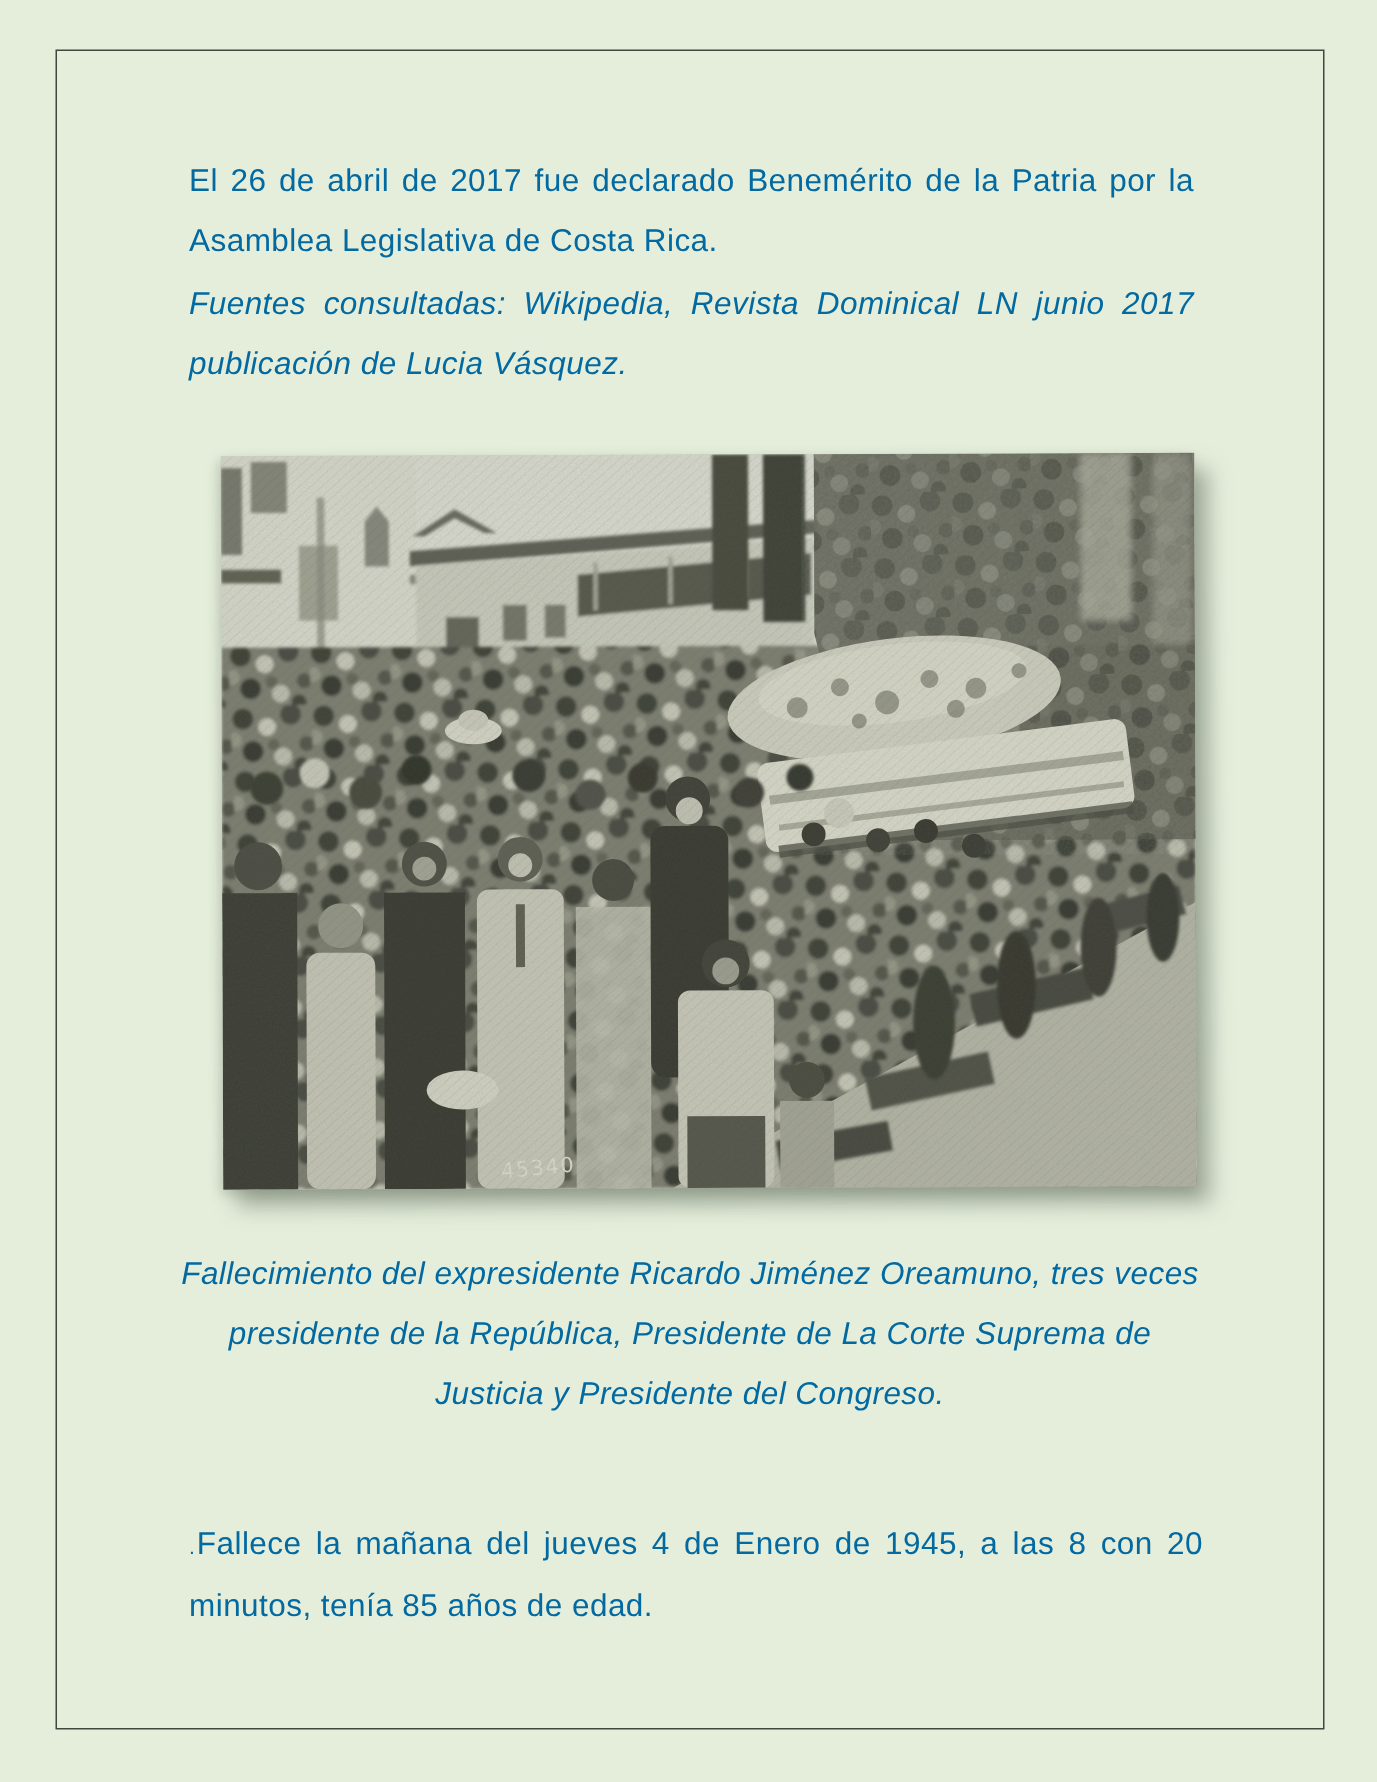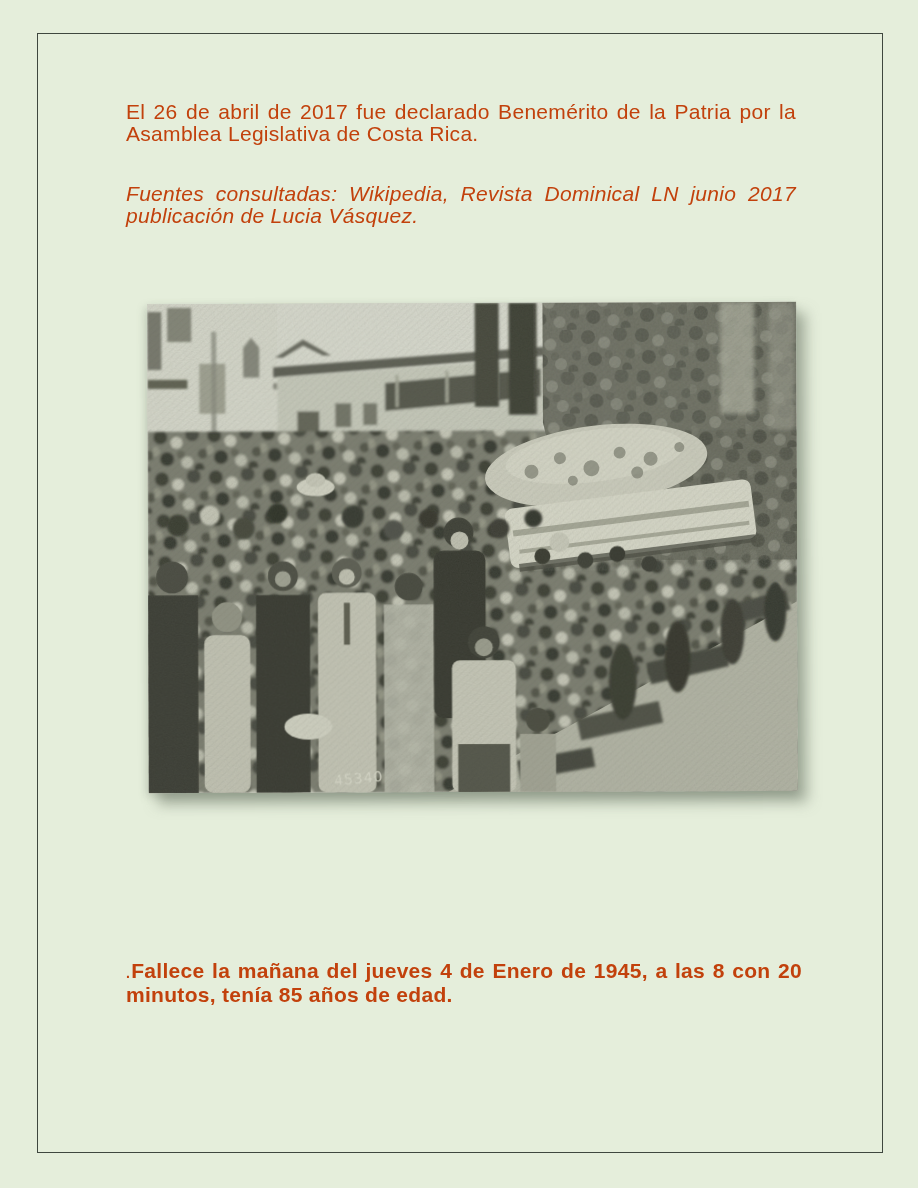--- a/index.html
+++ b/index.html
@@ -6,37 +6,37 @@
   body{
     width:918px;height:1188px;position:relative;overflow:hidden;
     background:#e5eedb;
     font-family:"Liberation Sans","DejaVu Sans",sans-serif;
   }
   .frame{
     position:absolute;left:37px;top:33px;width:844px;height:1118px;
     border:1px solid #3f473f;
   }
   .txt{
-    position:absolute;color:#c2410c;font-size:21px;line-height:22px;
+    position:absolute;color:#0369a1;font-size:21px;line-height:40px;
     letter-spacing:.3px;margin:0;
   }
   .justify{text-align:justify;}
   .italic{font-style:italic;}
   .center{text-align:center;}
   .p-declaration{left:88px;top:67px;width:670px;}
   .p-sources{left:88px;top:149px;width:670px;}
   .photo{
     position:absolute;left:110px;top:269px;width:649px;height:489px;
     transform:rotate(-0.2deg);
     box-shadow:9px 11px 14px rgba(104,114,99,.55), -2px 3px 8px rgba(104,114,99,.28);
     background:#cfd2c5;margin:0;
   }
   .photo svg{display:block;}
   .p-caption{left:77px;top:796px;width:690px;}
-  .p-death{left:88px;top:926px;width:676px;font-weight:bold;}
+  .p-death{left:88px;top:976px;width:676px;}
   .death-mark{font-size:14px;vertical-align:baseline;margin-right:1px;}
   .p-note{left:88px;top:1006px;width:676px;}
 </style>
 </head>
 <body>
 
 <div class="frame">
 
   <p class="txt justify p-declaration">El 26 de abril de 2017 fue declarado Benemérito de la Patria por la Asamblea Legislativa de Costa Rica.</p>
 
@@ -199,17 +199,18 @@
       </g>
 
       <text x="186" y="483" fill="#dadbcc" font-size="14" font-family="'DejaVu Sans', sans-serif" transform="rotate(-5 186 483)" letter-spacing="1">45340</text>
 
       <rect width="650" height="490" fill="url(#hatch)" opacity="0.10"></rect>
       <rect width="650" height="490" filter="url(#grain)" opacity="0.35"></rect>
       <rect width="650" height="490" fill="#e8f0dc" opacity="0.06"></rect>
     </svg>
   </figure>
 
+  <p class="txt italic center p-caption">Fallecimiento del expresidente Ricardo Jiménez Oreamuno, tres veces presidente de la República, Presidente de La Corte Suprema de Justicia y Presidente del Congreso.</p>
 
   <p class="txt justify p-death"><span class="death-mark">.</span><span>Fallece la mañana del jueves 4 de Enero de 1945, a las 8 con 20 minutos, tenía 85 años de edad.</span></p>
 
 
 </div>
 
 </body></html>

